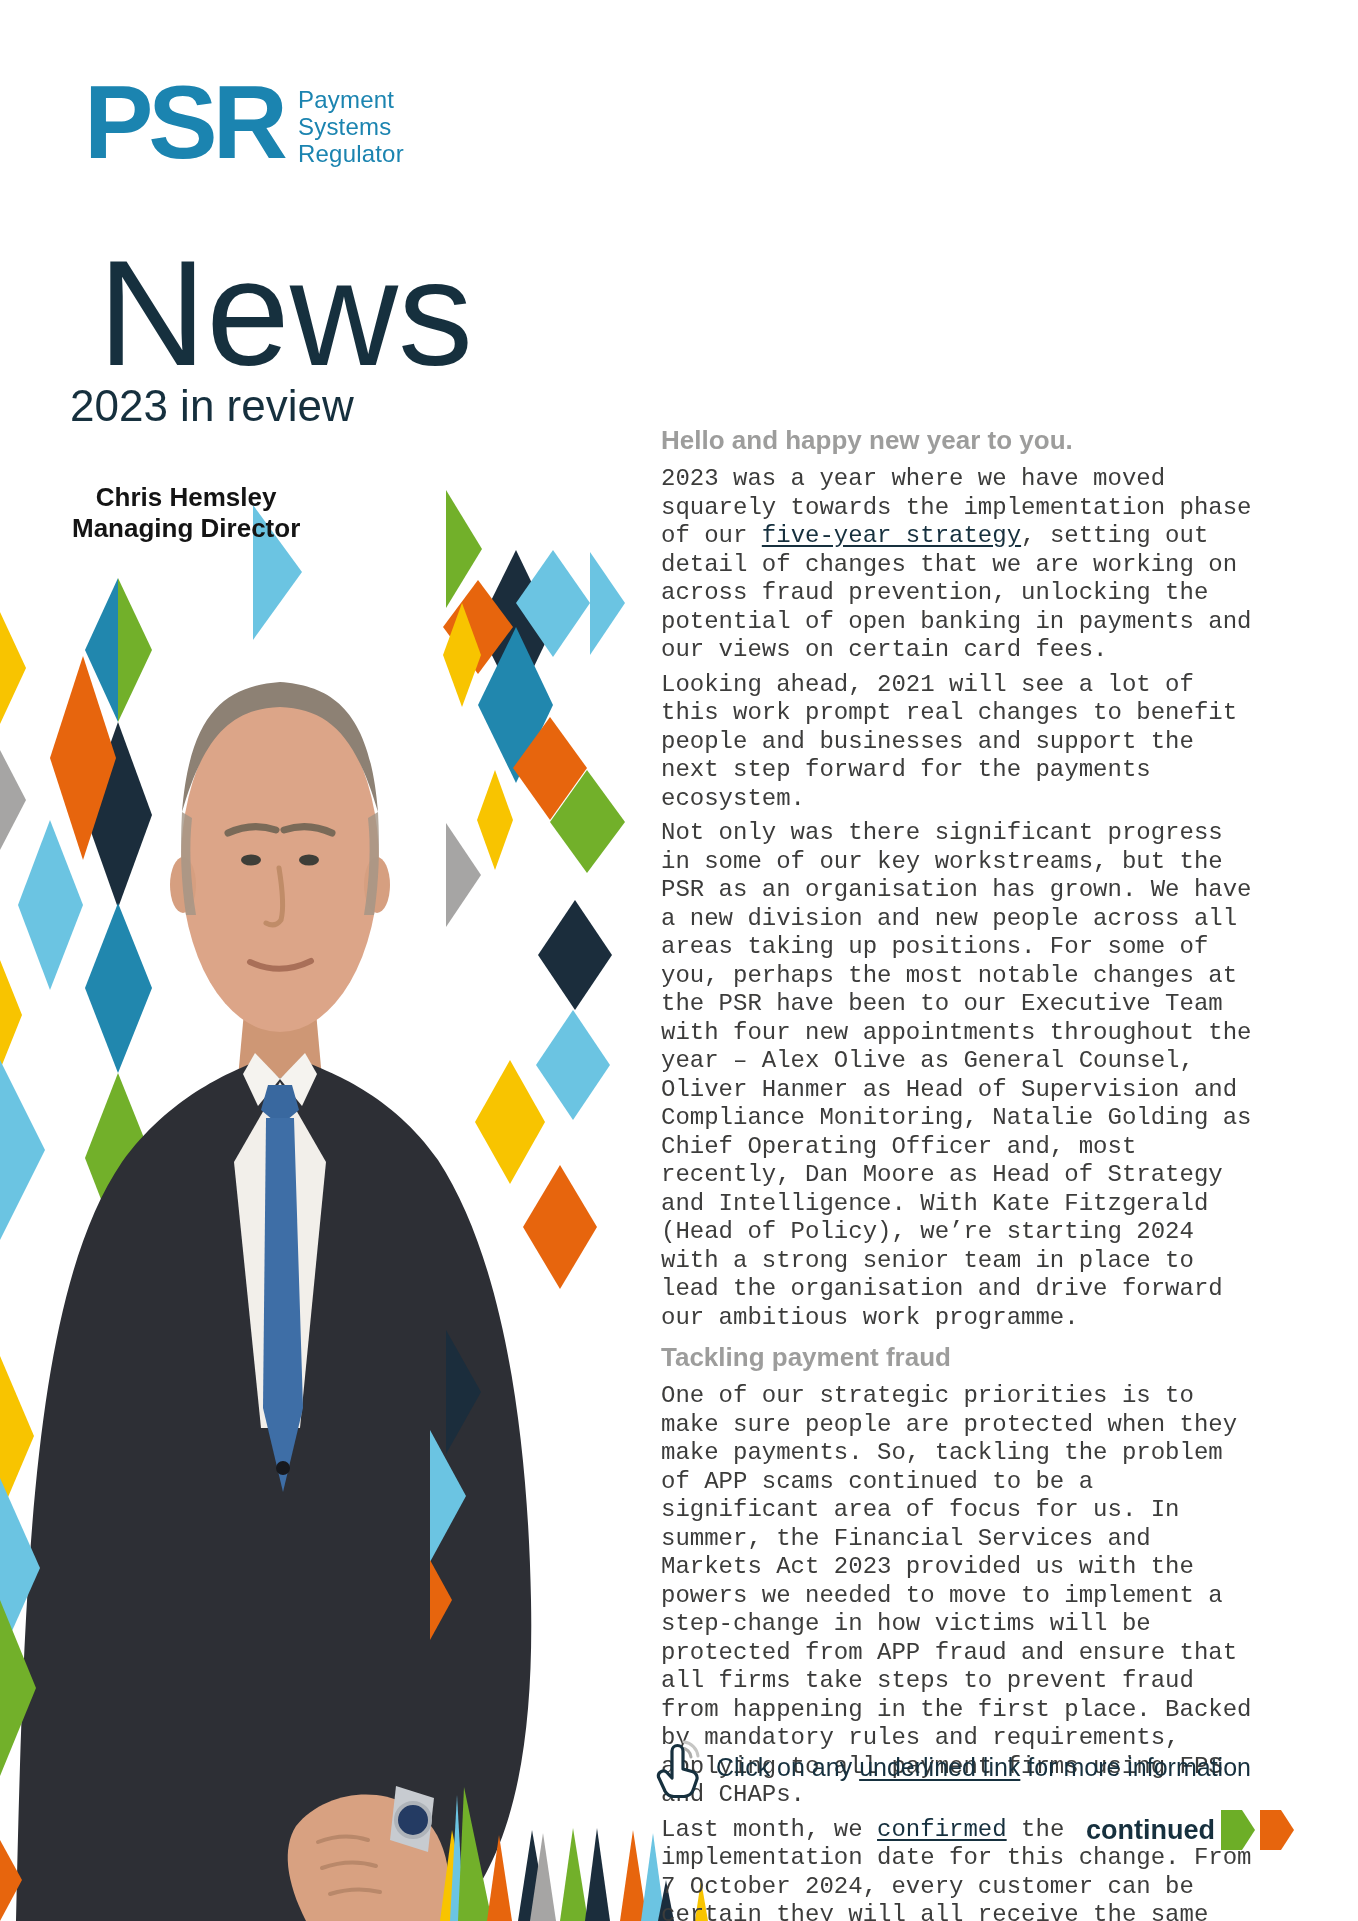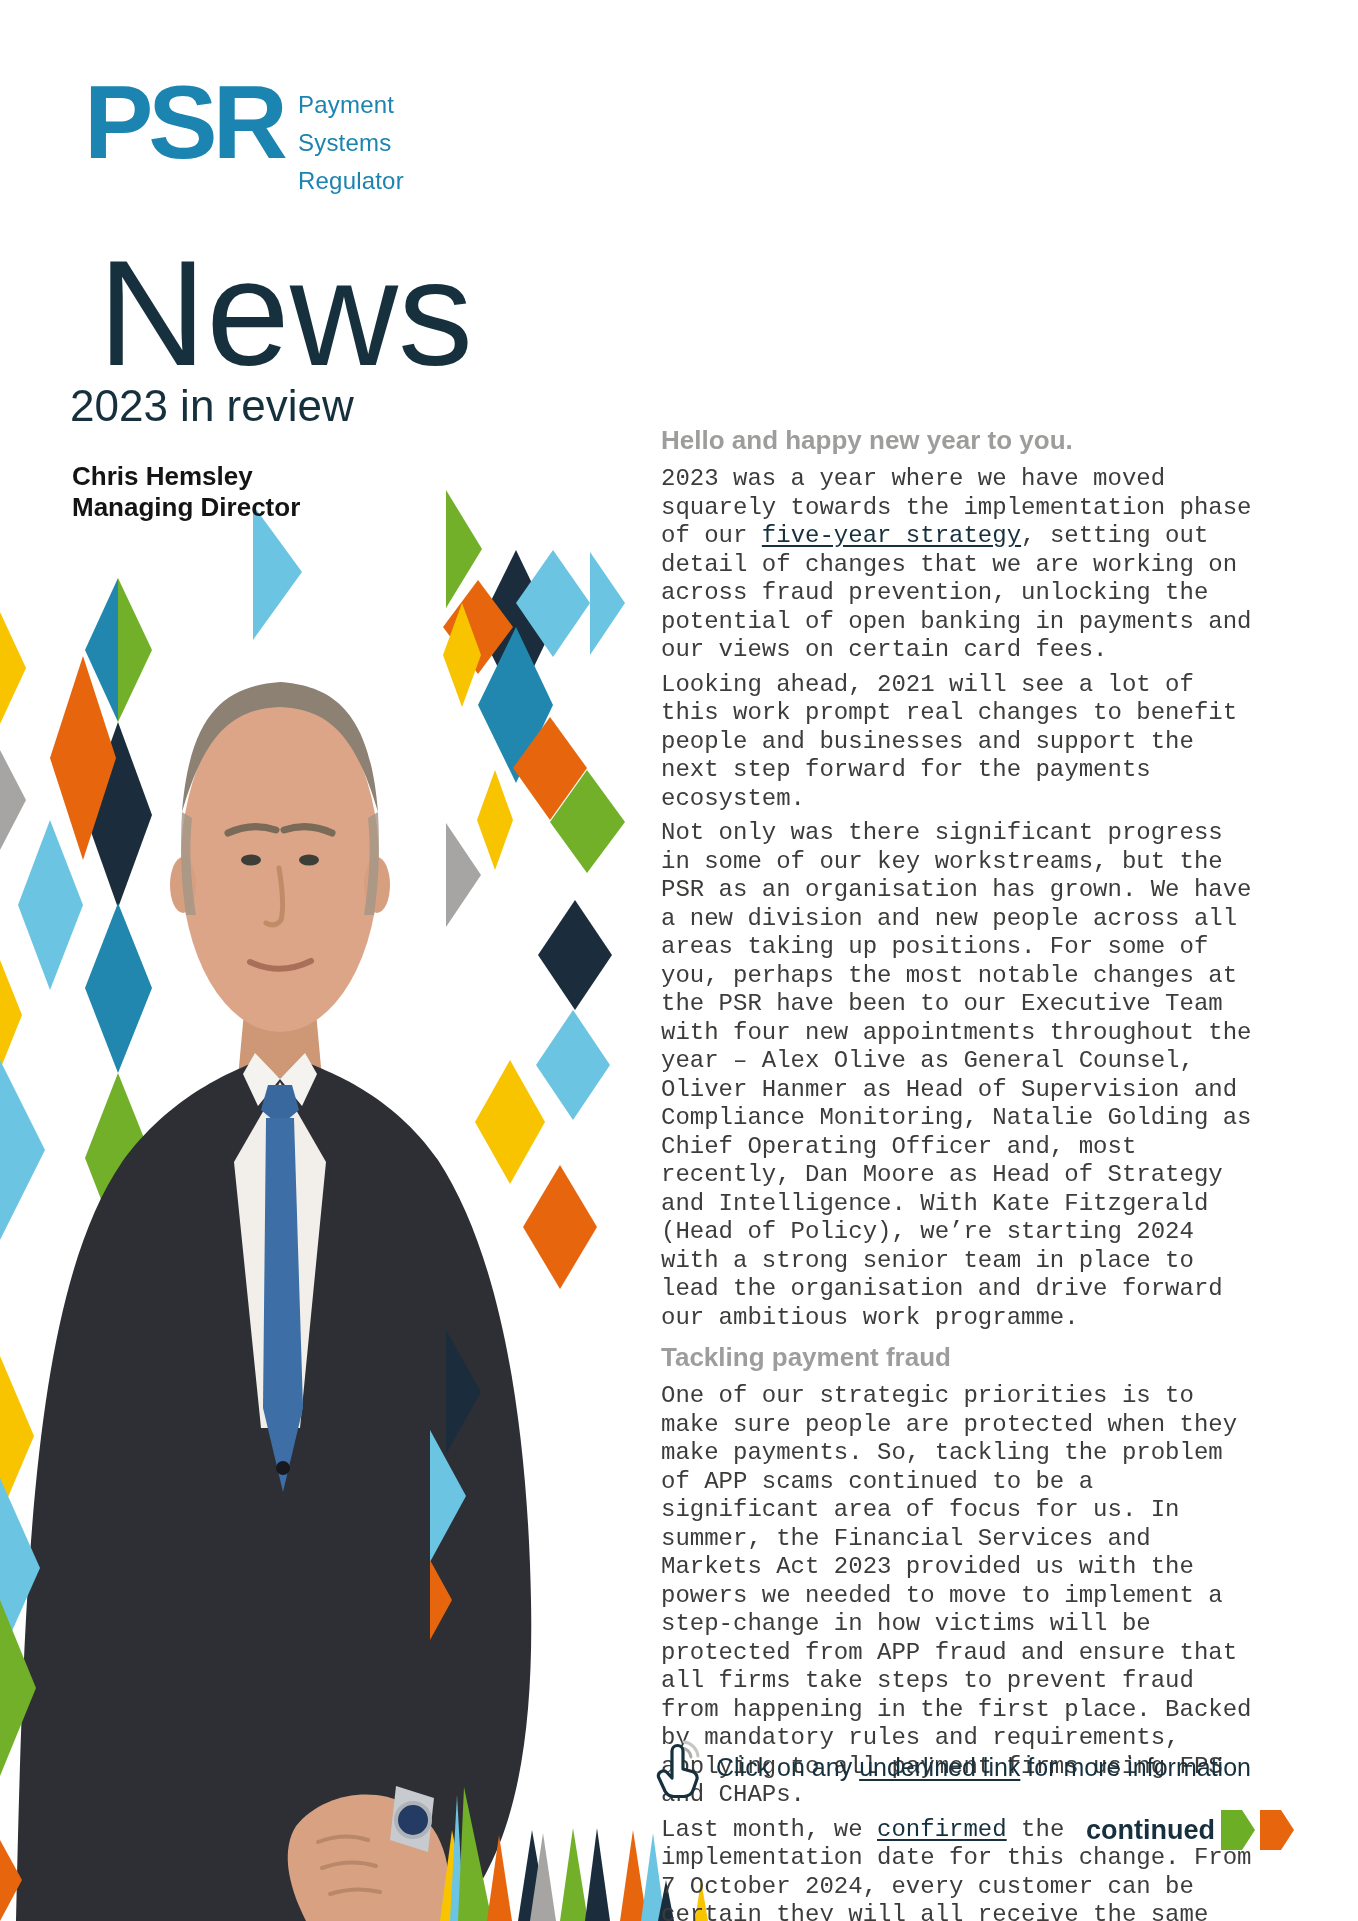--- a/index.html
+++ b/index.html
@@ -11,36 +11,36 @@
   }
   .art{position:absolute;left:0;top:0;width:1358px;height:1921px;}
   
   .logo-acronym{
     position:absolute;left:84px;top:70px;
     font-size:104px;font-weight:700;letter-spacing:-5px;line-height:1;
     color:#1B84B0;
   }
   .logo-wordmark{
     position:absolute;left:298px;top:86px;
-    font-size:24px;line-height:38px;font-weight:500;color:#1B84B0;
+    font-size:24px;line-height:27px;font-weight:500;color:#1B84B0;
     white-space:pre-line;letter-spacing:0.2px;
   }
   
   .title{
     position:absolute;left:82px;top:222px;margin:16px;
     font-size:150px;font-weight:200;line-height:1;letter-spacing:0;
     color:#16303E;
   }
   .subtitle{
     position:absolute;left:70px;top:382px;
     font-size:44px;font-weight:200;line-height:1.1;color:#16303E;
   }
   .author{
-    position:absolute;left:72px;top:461px;
-    font-size:26px;font-weight:700;line-height:31px;color:#141414;
+    position:absolute;left:72px;top:482px;
+    font-size:26px;font-weight:700;line-height:31px;color:#141414;text-align:center;
   }
   
   .col-right{
     position:absolute;left:661px;top:407px;width:600px;
     color:#3C3C3B;font-size:24px;line-height:28.5px;
   }
   .col-right h2{
     font-size:26px;line-height:34px;font-weight:700;color:#9D9D9C;
     margin:8px 0 8px;
   }

